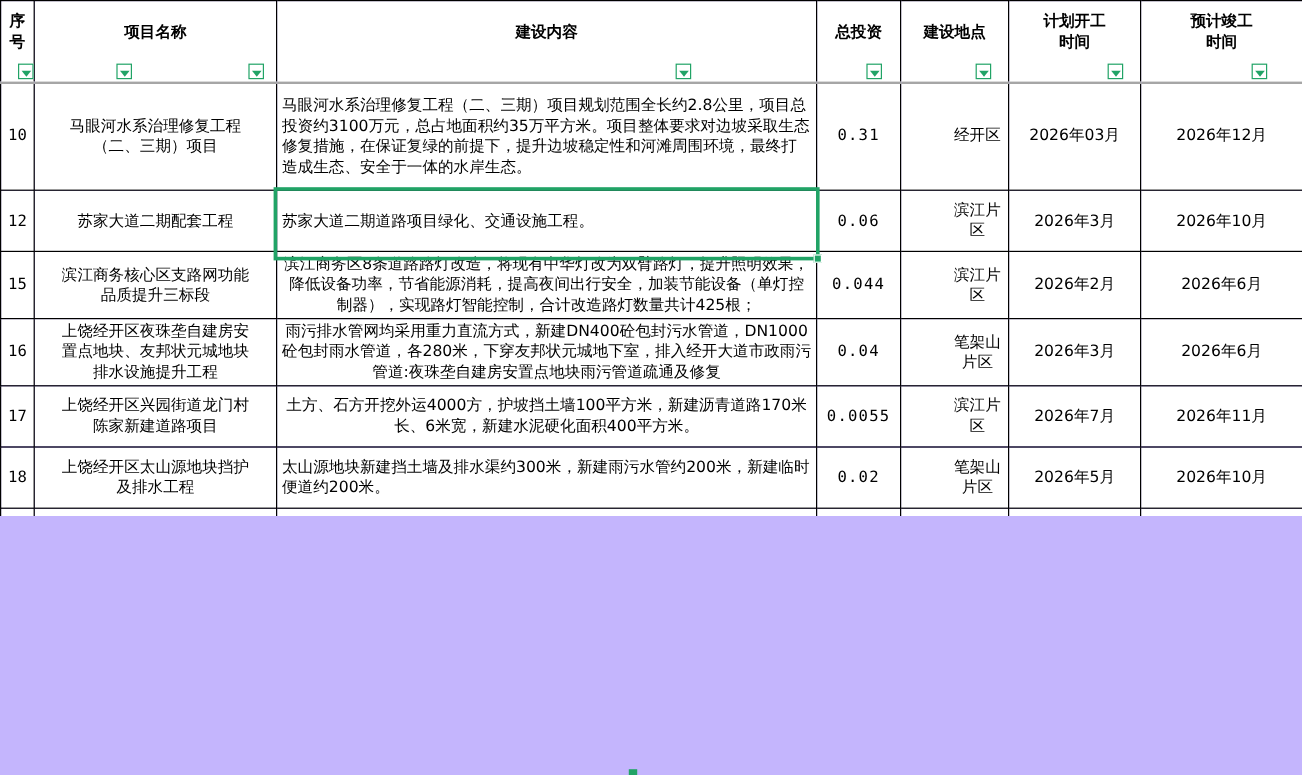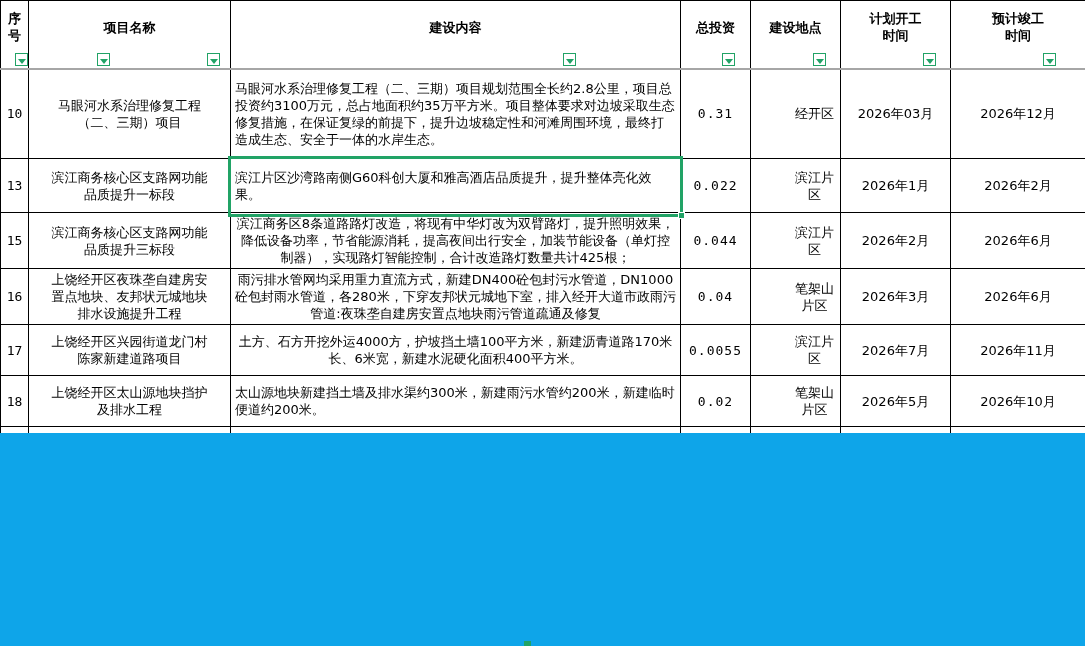--- a/index.html
+++ b/index.html
@@ -1,18 +1,18 @@
 <!DOCTYPE html>
 <html><head>
 <meta charset="utf-8">
 <style>
   * { margin:0; padding:0; box-sizing:border-box; }
   html,body { background:#fff; }
   body { font-family:"DejaVu Sans","Liberation Sans",sans-serif; color:#000; }
-  .sheet { position:relative; width:1085px; height:646px; overflow:hidden; background:#0ea5e9; }
+  .sheet { position:relative; width:1085px; height:646px; overflow:hidden; background:#c4b5fd; }
 
   table.grid { border-collapse:collapse; table-layout:fixed; width:1085px; }
   th, td { border:1px solid #000; overflow:hidden; }
 
   thead tr { height:68px; }
   thead th {
     font-weight:bold; font-size:13px; text-align:center; vertical-align:middle;
     padding:0 2px 14px 2px; white-space:pre-line; line-height:17px;
     border-bottom:2px solid #a6a6a6; background:#fff;
   }
@@ -85,28 +85,28 @@
     <tbody id="grid-body">
         <tr class="data-row" style="height: 90px;">
       <td class="c-no">10</td>
       <td class="c-name">马眼河水系治理修复工程（二、三期）项目</td>
       <td class="c-content" style="text-align: left;">马眼河水系治理修复工程（二、三期）项目规划范围全长约2.8公里，项目总投资约3100万元，总占地面积约35万平方米。项目整体要求对边坡采取生态修复措施，在保证复绿的前提下，提升边坡稳定性和河滩周围环境，最终打造成生态、安全于一体的水岸生态。</td>
       <td class="c-inv">0.31</td>
       <td class="c-loc">经开区</td>
       <td class="c-date">2026年03月</td>
       <td class="c-date">2026年12月</td>
     </tr>
-        <tr class="data-row" style="height: 54px;">
-      <td class="c-no">13</td>
-      <td class="c-name">滨江商务核心区支路网功能品质提升一标段</td>
-      <td class="c-content" style="text-align: left;">滨江片区沙湾路南侧G60科创大厦和雅高酒店品质提升，提升整体亮化效果。</td>
-      <td class="c-inv">0.022</td>
+        <tr class="data-row" style="height: 51px;">
+      <td class="c-no">12</td>
+      <td class="c-name">苏家大道二期配套工程</td>
+      <td class="c-content" style="text-align: left;">苏家大道二期道路项目绿化、交通设施工程。</td>
+      <td class="c-inv">0.06</td>
       <td class="c-loc">滨江片区</td>
-      <td class="c-date">2026年1月</td>
-      <td class="c-date">2026年2月</td>
+      <td class="c-date">2026年3月</td>
+      <td class="c-date">2026年10月</td>
     </tr>
         <tr class="data-row" style="height: 56px;">
       <td class="c-no">15</td>
       <td class="c-name">滨江商务核心区支路网功能品质提升三标段</td>
       <td class="c-content" style="text-align: center;">滨江商务区8条道路路灯改造，将现有中华灯改为双臂路灯，提升照明效果，降低设备功率，节省能源消耗，提高夜间出行安全，加装节能设备（单灯控制器），实现路灯智能控制，合计改造路灯数量共计425根；</td>
       <td class="c-inv">0.044</td>
       <td class="c-loc">滨江片区</td>
       <td class="c-date">2026年2月</td>
       <td class="c-date">2026年6月</td>
     </tr>

